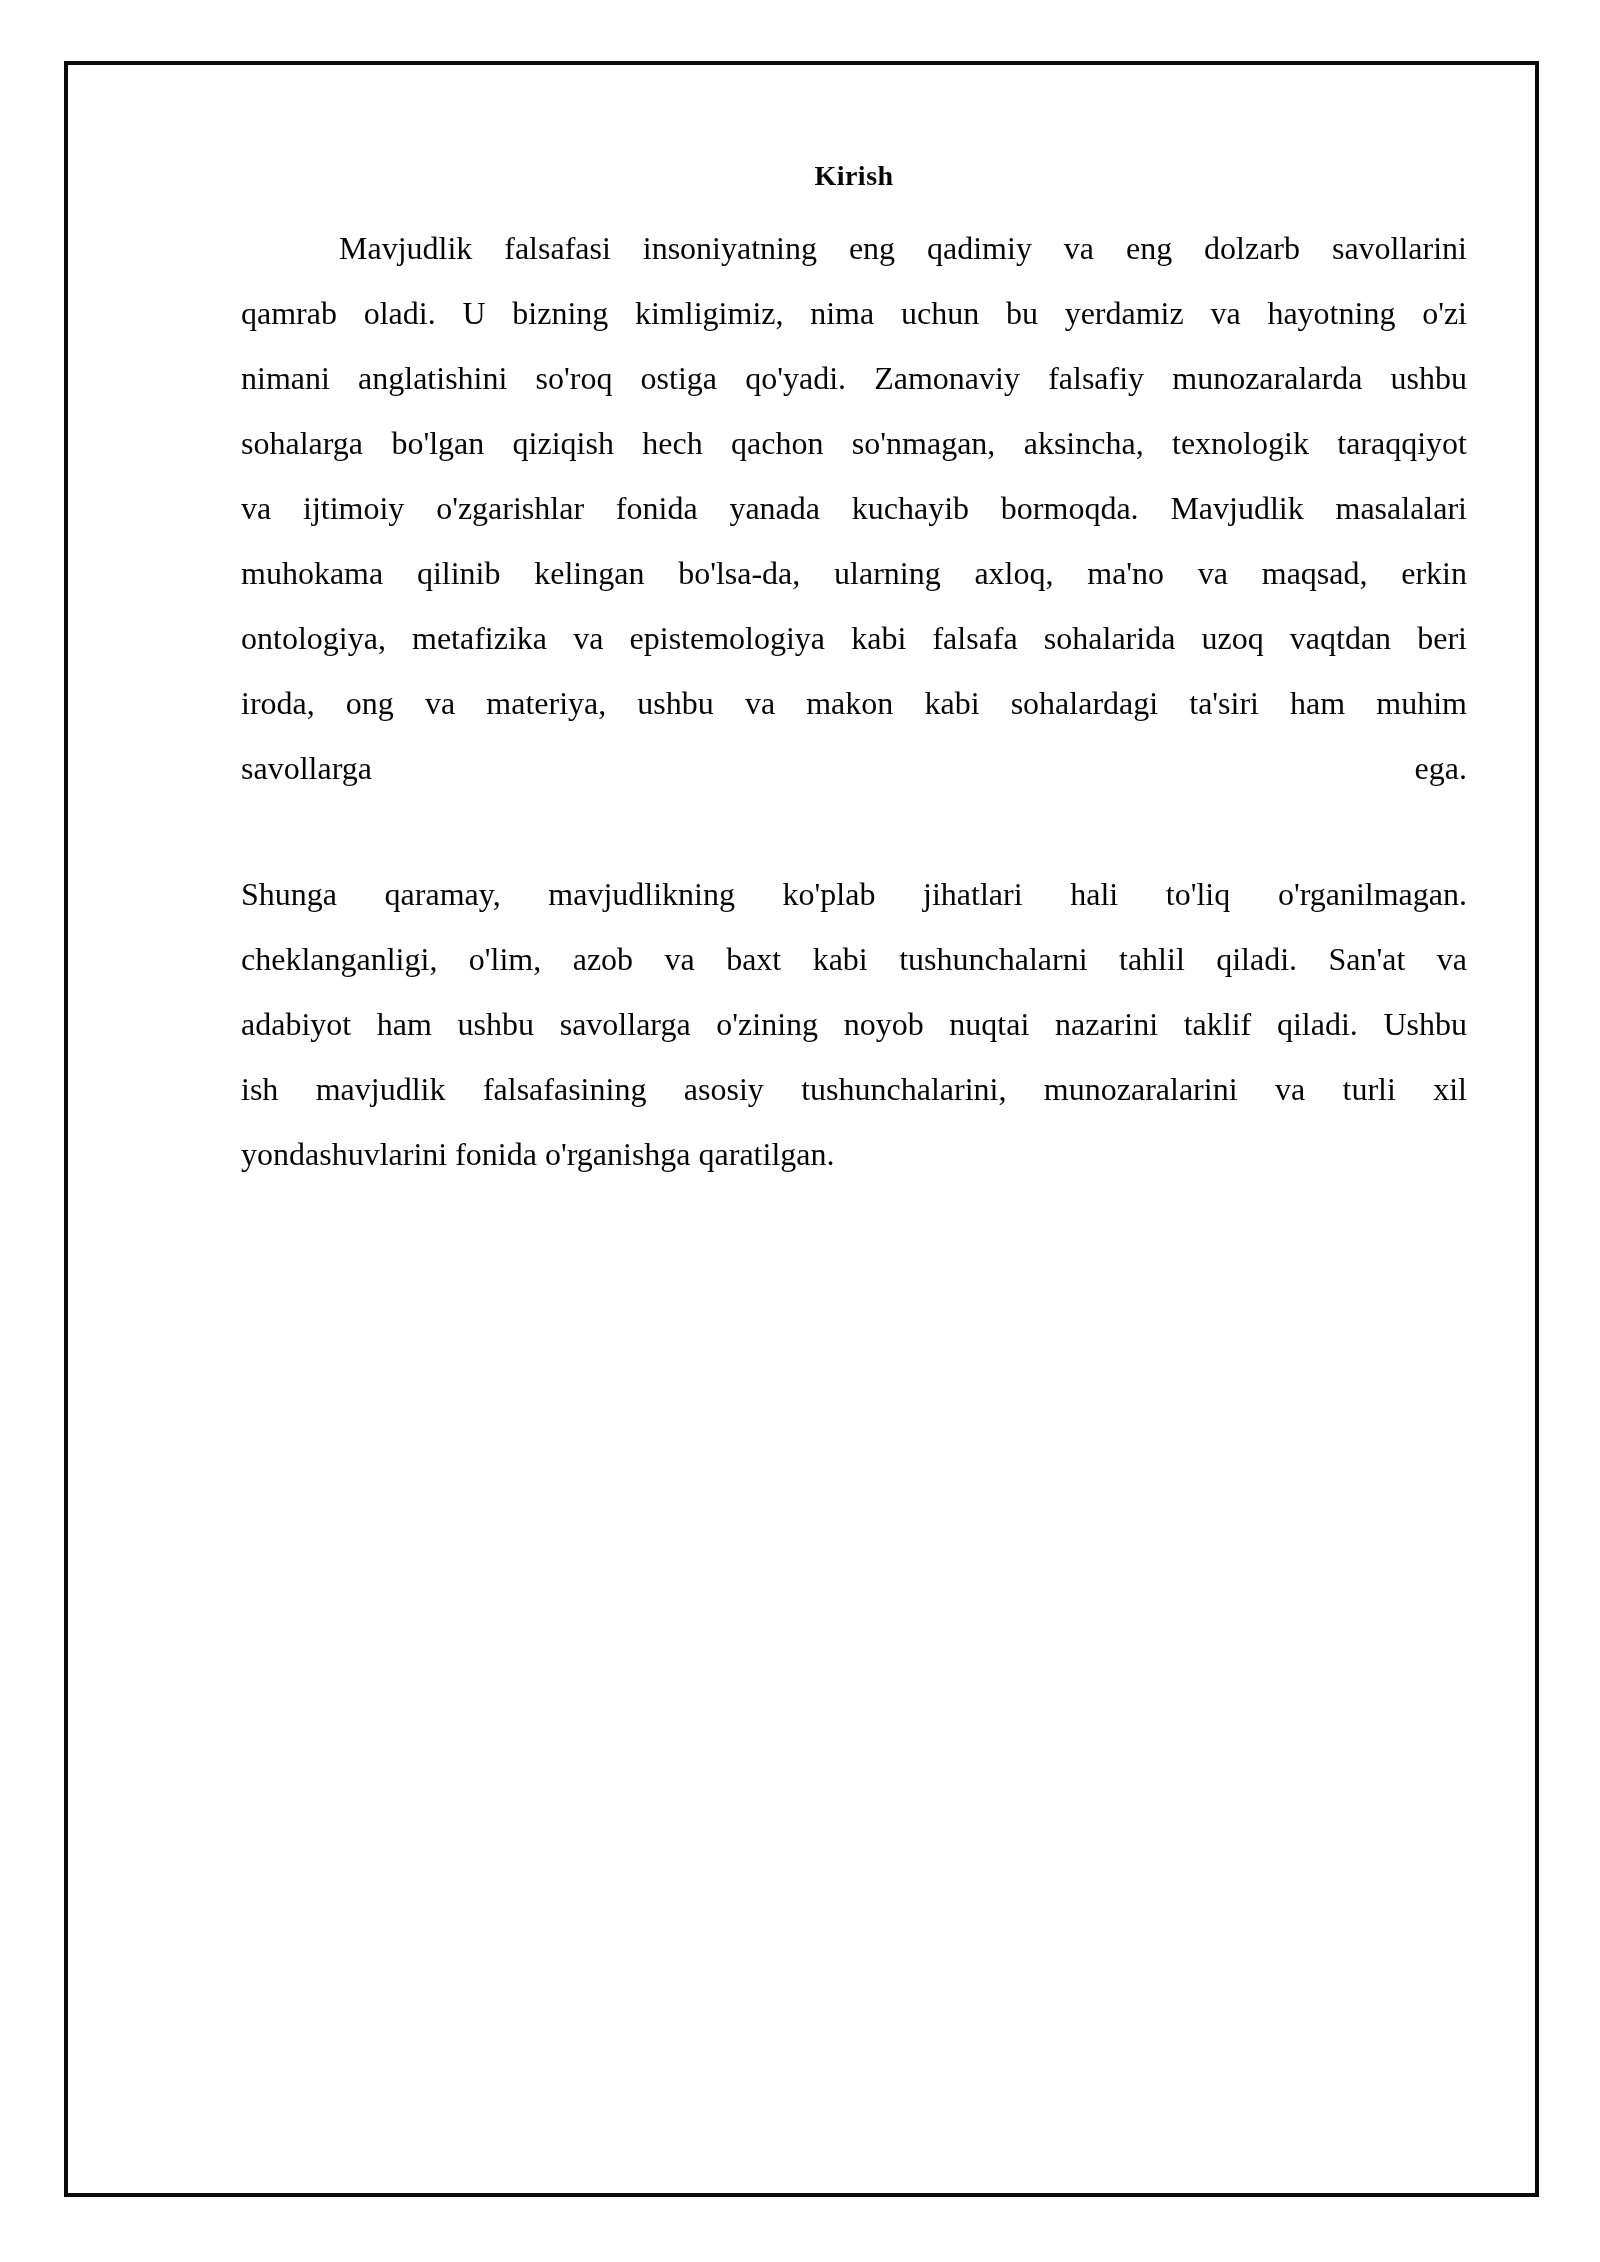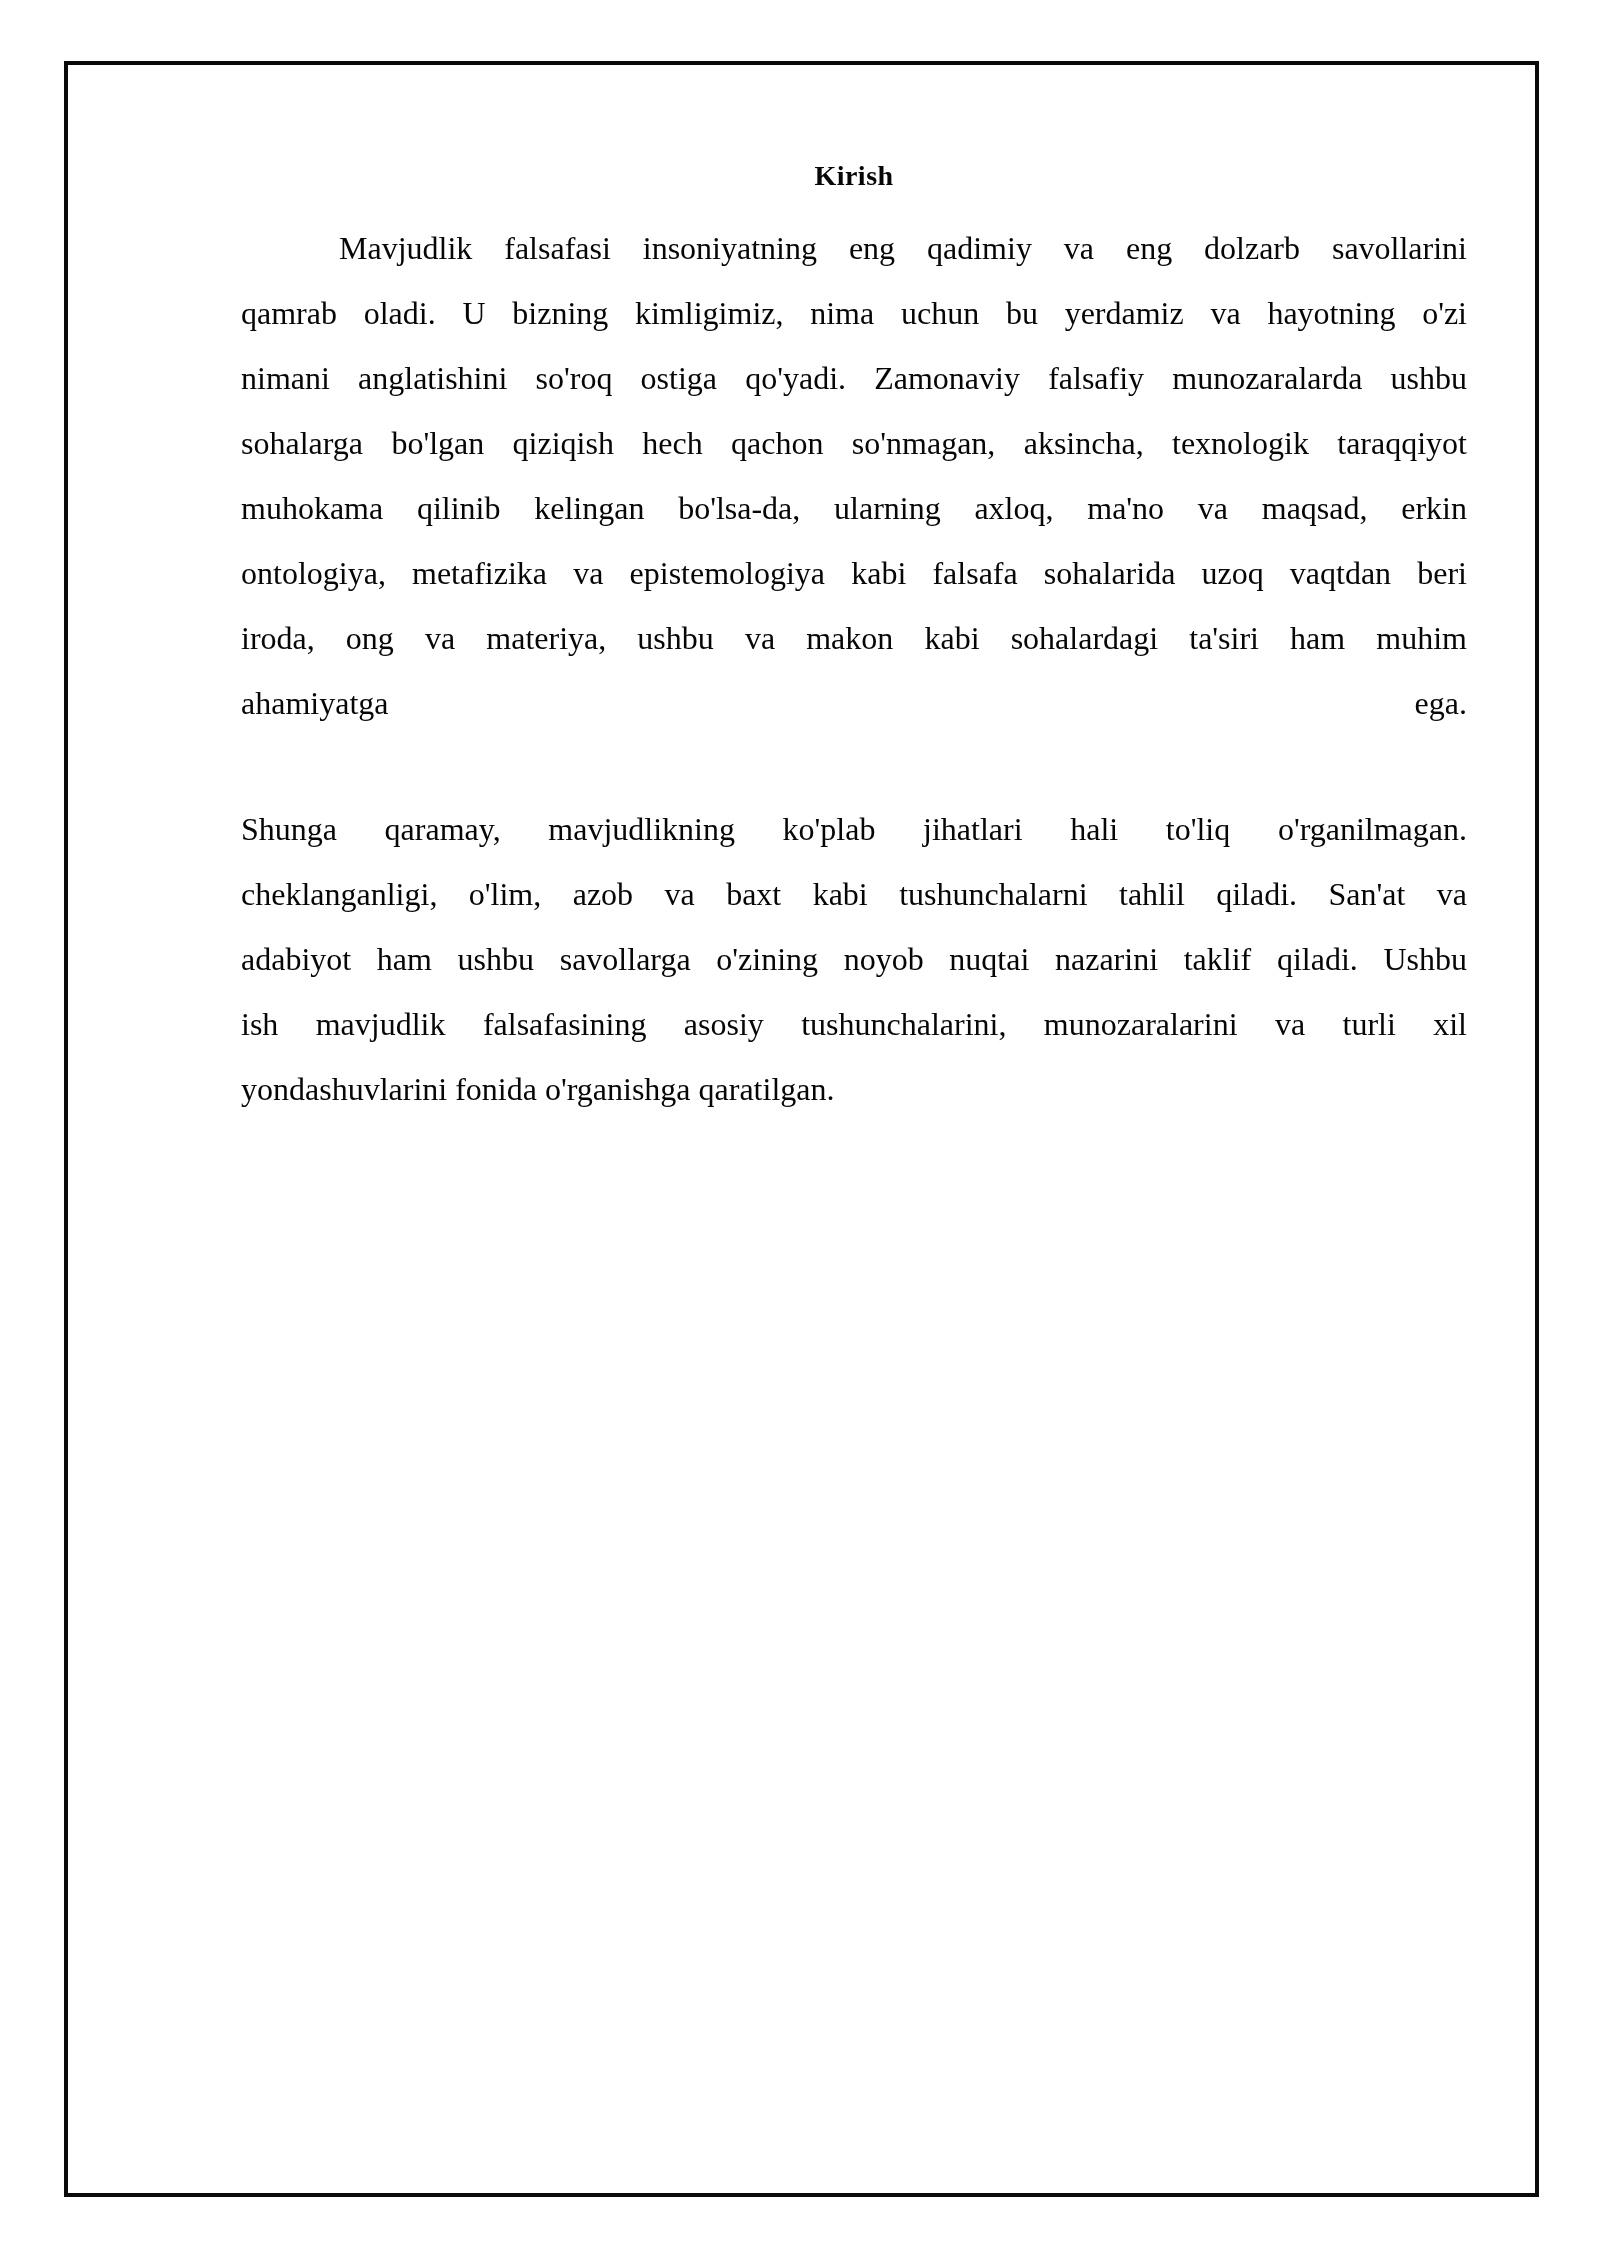--- a/index.html
+++ b/index.html
@@ -67,24 +67,25 @@
 
 <div class="page">
   <div class="frame"></div>
   <div class="content">
     <h1 class="doc-title">Kirish</h1>
     <div class="para para-first">
         <div class="line first-indent">Mavjudlik falsafasi insoniyatning eng qadimiy va eng dolzarb savollarini</div>
         <div class="line">qamrab oladi. U bizning kimligimiz, nima uchun bu yerdamiz va hayotning o'zi</div>
         <div class="line">nimani anglatishini so'roq ostiga qo'yadi. Zamonaviy falsafiy munozaralarda ushbu</div>
         <div class="line">sohalarga bo'lgan qiziqish hech qachon so'nmagan, aksincha, texnologik taraqqiyot</div>
+        <div class="line">va ijtimoiy o'zgarishlar fonida yanada kuchayib bormoqda. Mavjudlik masalalari</div>
         <div class="line">muhokama qilinib kelingan bo'lsa-da, ularning axloq, ma'no va maqsad, erkin</div>
         <div class="line">ontologiya, metafizika va epistemologiya kabi falsafa sohalarida uzoq vaqtdan beri</div>
         <div class="line">iroda, ong va materiya, ushbu va makon kabi sohalardagi ta'siri ham muhim</div>
-        <div class="line">ahamiyatga ega.</div>
+        <div class="line">savollarga ega.</div>
       </div>
     <div class="para">
         <div class="line">Shunga qaramay, mavjudlikning ko'plab jihatlari hali to'liq o'rganilmagan.</div>
         <div class="line">cheklanganligi, o'lim, azob va baxt kabi tushunchalarni tahlil qiladi. San'at va</div>
         <div class="line">adabiyot ham ushbu savollarga o'zining noyob nuqtai nazarini taklif qiladi. Ushbu</div>
         <div class="line">ish mavjudlik falsafasining asosiy tushunchalarini, munozaralarini va turli xil</div>
         <div class="line flush-last">yondashuvlarini fonida o'rganishga qaratilgan.</div>
       </div>
   </div>
 </div>

